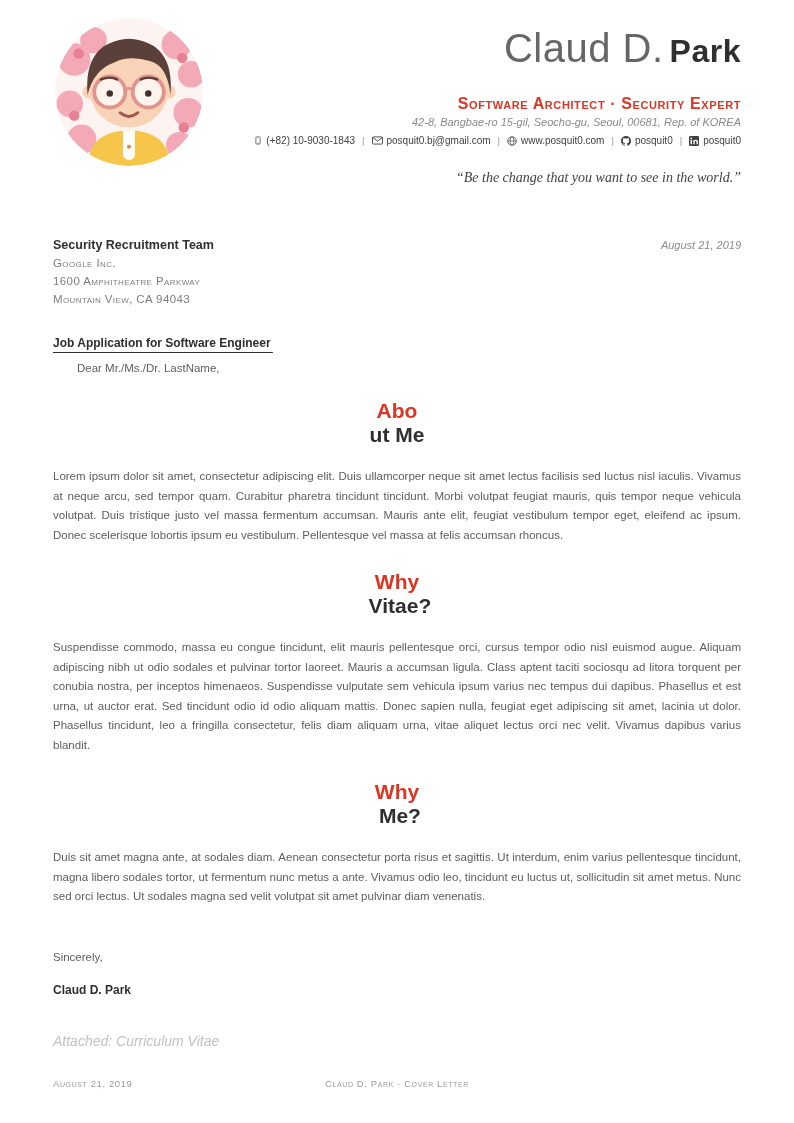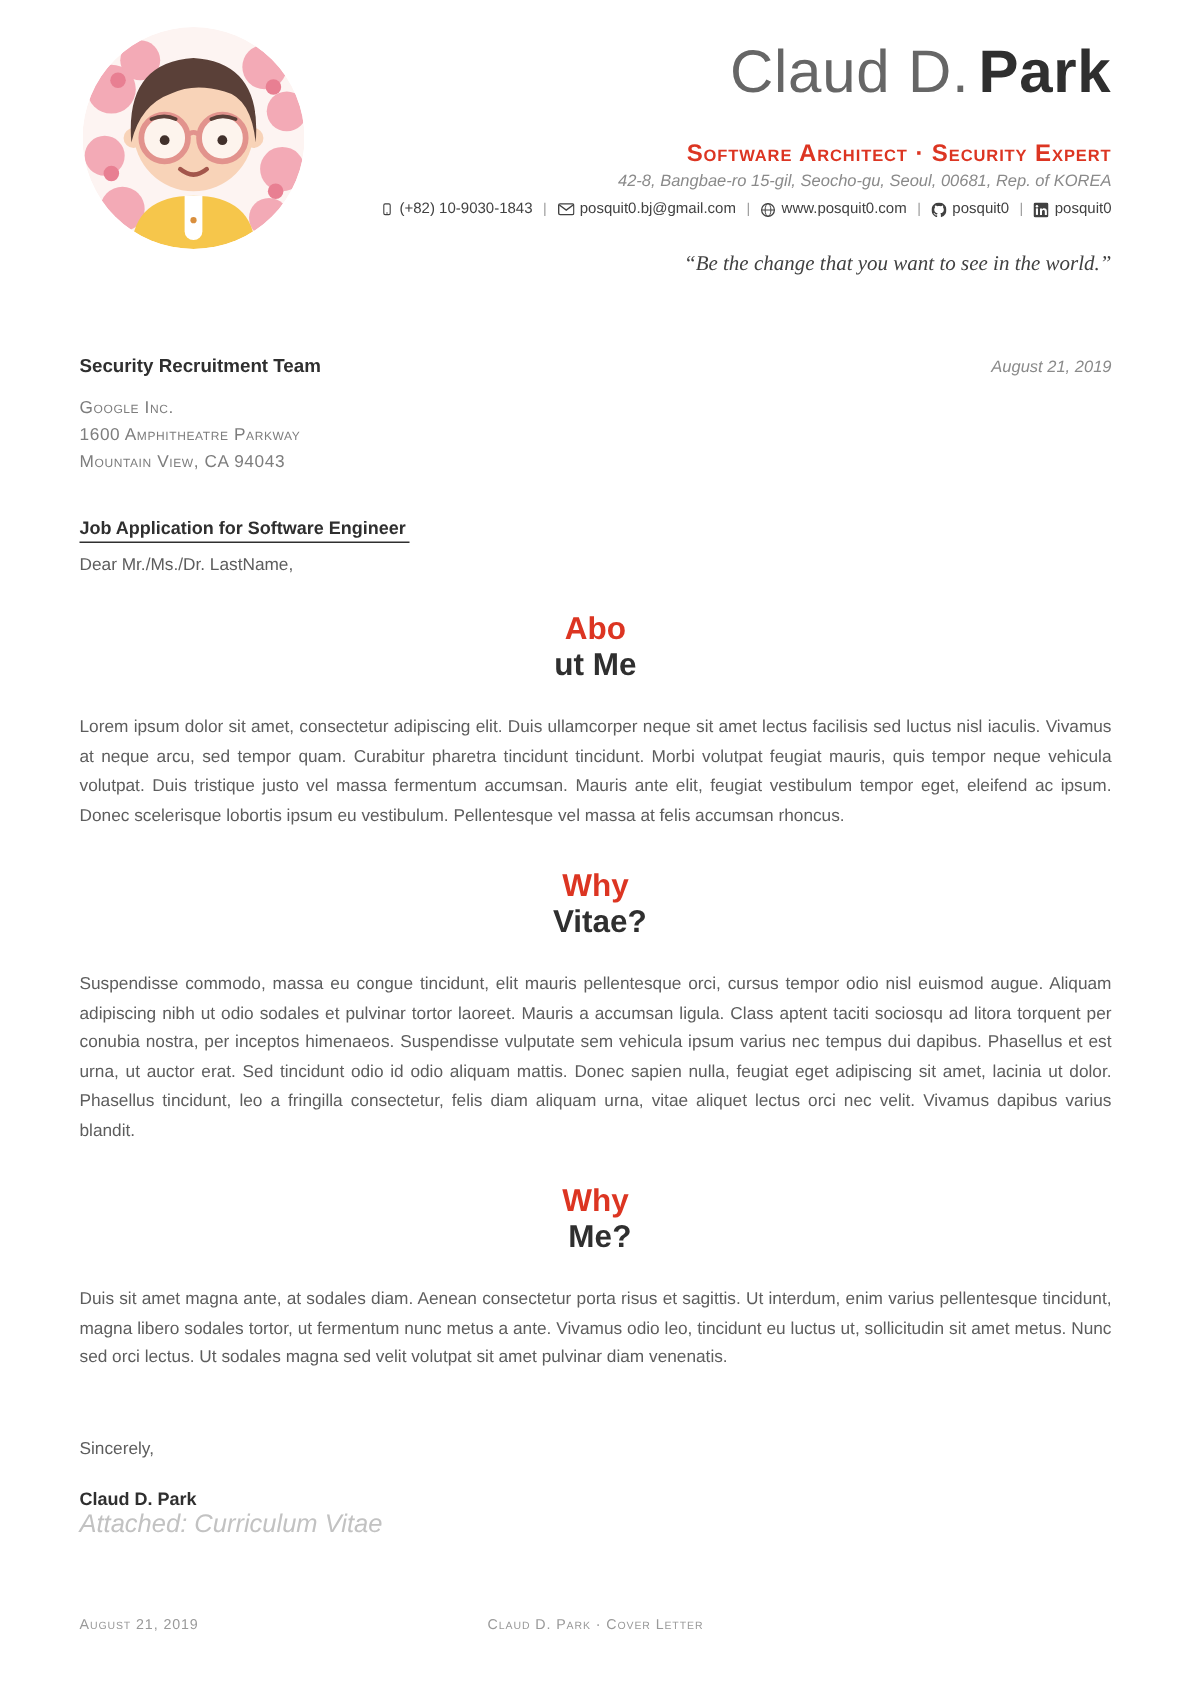--- a/index.html
+++ b/index.html
@@ -9,57 +9,57 @@
     position:relative; width:794px; height:1123px; margin:0 auto;
     background:#fff; padding:18px 53px 0 53px; overflow:hidden;
   }
 
   
   .header { display:flex; align-items:flex-start; }
   .avatar { width:148px; height:148px; border-radius:50%; overflow:hidden; flex:0 0 auto; margin-left:2px; }
   .header-info { flex:1; text-align:right; padding-top:8px; }
   .name { font-weight:normal; line-height:44px; letter-spacing:0.5px; }
   .name .first { font-size:40px; font-weight:300; color:#666666; }
-  .name .last  { font-size:40px; font-weight:700; color:#2f2f2f; margin-left:6px; }
+  .name .last  { font-size:32px; font-weight:700; color:#2f2f2f; margin-left:6px; }
   .position { margin-top:22px; font-size:16px; font-weight:700; color:#DC3522;
               font-variant:small-caps; letter-spacing:0.6px; }
   .address  { margin-top:3px; font-size:11px; font-style:italic; color:#8a8a8a; }
   .contacts { margin-top:7px; display:flex; justify-content:flex-end; align-items:center;
               gap:7px; font-size:10px; color:#414141; }
   .contact  { display:inline-flex; align-items:center; gap:4px; text-decoration:none; color:#414141; }
   .cicon { display:inline-flex; align-items:center; }
   .sep { color:#9a9a9a; font-size:9.5px; }
   .quote { margin-top:24px; font-size:14px; font-style:italic; color:#414141;font-family:Liberation Serif, serif; }
 
   
   .recipient-row { margin-top:52px; display:flex; justify-content:space-between; align-items:baseline; }
   .recipient-name { font-size:12.5px; font-weight:700; color:#2f2f2f; }
   .letter-date { font-size:11px; font-style:italic; color:#8a8a8a; }
-  .recipient-address { margin-top:12px; }
+  .recipient-address { margin-top:2px; }
   .recipient-address div { font-variant:small-caps; font-size:11.5px; color:#7d7d7d;
                            letter-spacing:0.4px; line-height:18px; }
 
   
   .subject { margin-top:28px; display:inline-block; font-size:12px; font-weight:700;
              color:#2f2f2f; border-bottom:1px solid #2f2f2f; padding:0 2px 2px 0; }
-  .greeting { margin-top:9px; font-size:11.5px; color:#5d5d5d; }
+  .greeting { margin-top:9px; font-size:11.5px; color:#5d5d5d;margin-left:24px; }
 
   
   .section { margin-top:25px; }
   .section-title { display:flex; align-items:center;flex-direction:column; }
   .section-title .hl   { font-size:21px; font-weight:700; color:#DC3522; white-space:pre; }
   .section-title .rest { font-size:21px; font-weight:700; color:#2f2f2f; white-space:pre; }
   .section-title .rule { flex:1; height:1px; background:#8c8c8c; margin-left:10px; margin-top:4px; }
   .section-body { margin-top:16px; font-size:11.5px; line-height:19.5px; color:#5d5d5d;
                   text-align:justify; }
 
   
   .closing   { margin-top:44px; font-size:11.5px; color:#5d5d5d; }
   .signature { margin-top:20px; font-size:12px; font-weight:700; color:#2f2f2f; }
-  .attachment{ font-size:17px; font-style:italic; color:#c2c2c2; }
+  .attachment{ margin-top:36px; font-size:14px; font-style:italic; color:#c2c2c2; }
 
   
   .footer { position:absolute; left:53px; right:53px; bottom:34px;
             display:flex; align-items:baseline; }
   .footer > div { flex:1; font-variant:small-caps; font-size:9.5px; color:#9a9a9a;
                   letter-spacing:0.6px; }
   .footer .f-left { text-align:left; }
   .footer .f-center { text-align:center; }
   .footer .f-right { text-align:right; }
 </style>

